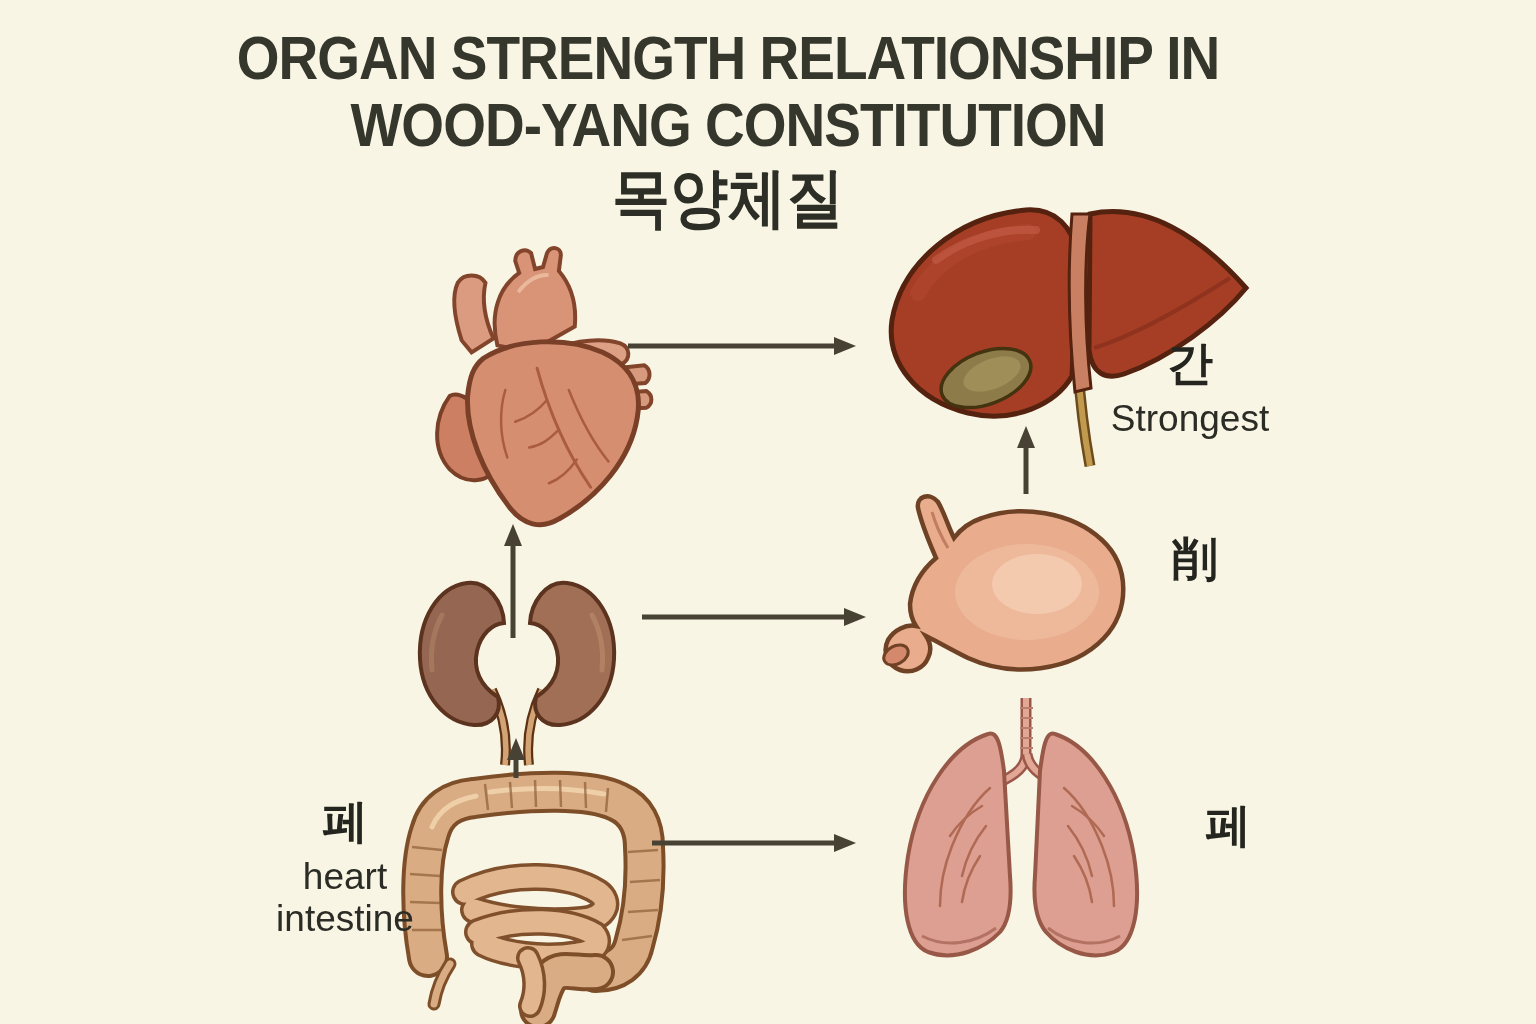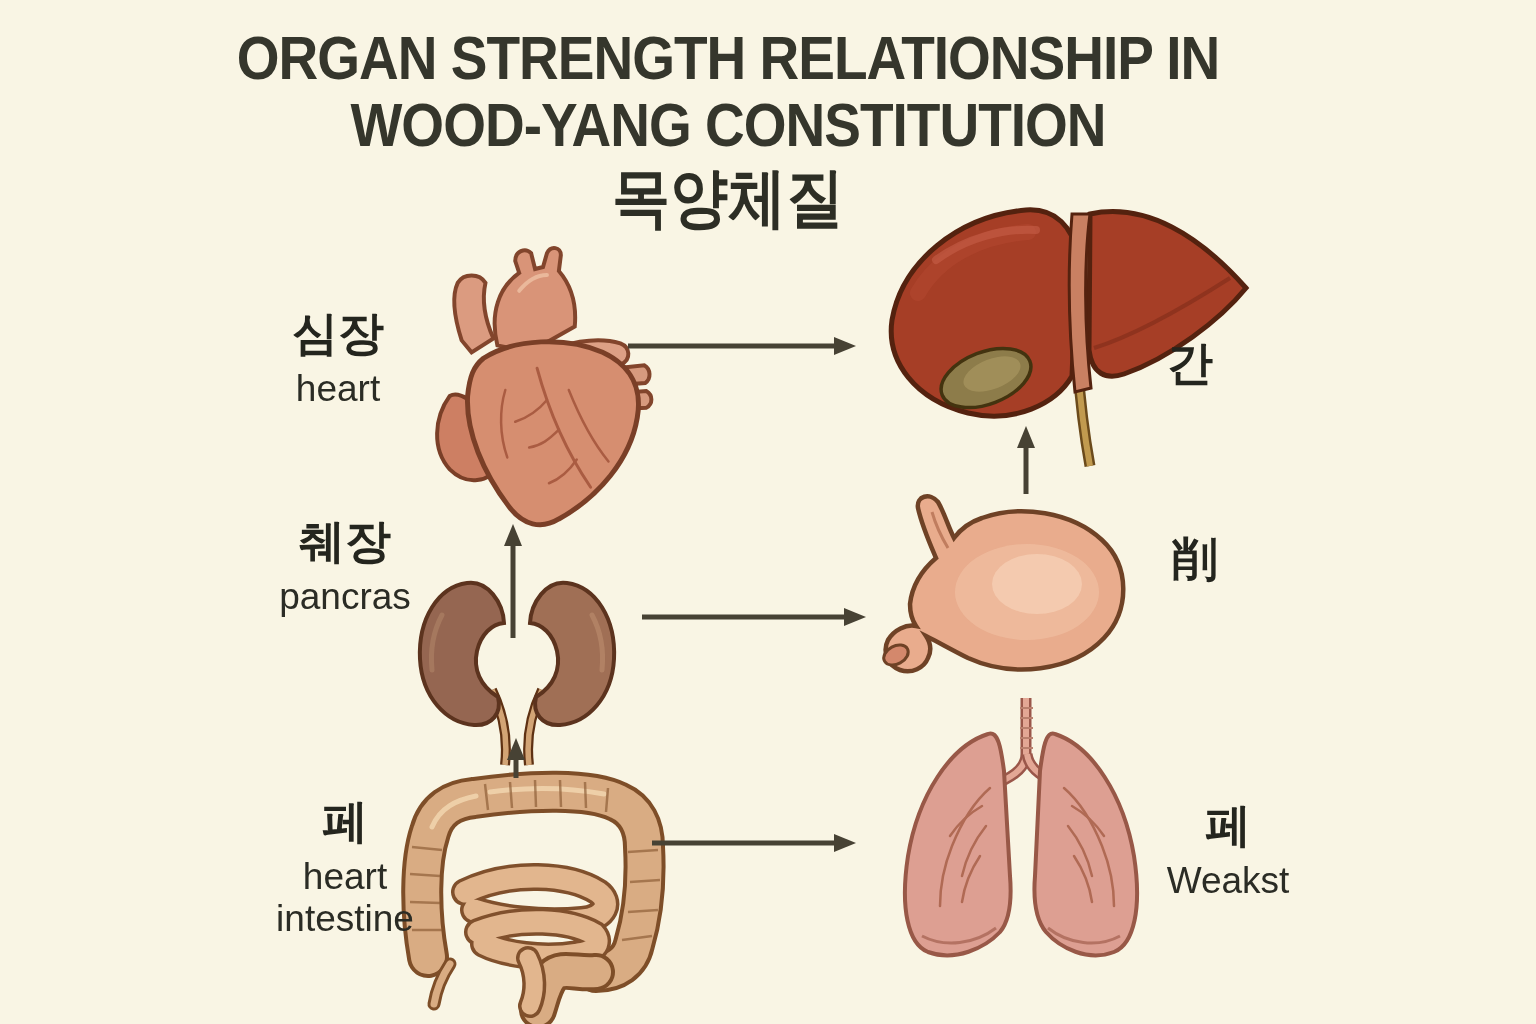--- a/index.html
+++ b/index.html
@@ -175,41 +175,33 @@
     <g stroke="#474234" stroke-width="5" fill="none">
       <path d="M628,346 L834,346" marker-end="url(#ah)"></path>
       <path d="M642,617 L844,617" marker-end="url(#ah)"></path>
       <path d="M652,843 L834,843" marker-end="url(#ah)"></path>
       <path d="M513,638 L513,546" marker-end="url(#ah)"></path>
       <path d="M516,778 L516,760" marker-end="url(#ah)"></path>
       <path d="M1026,494 L1026,448" marker-end="url(#ah)"></path>
     </g>
   </svg>
 
-  <div class="org-label" style="left:238px;top:308px;width:200px;">
-    <div class="kor">심장</div>
-    <div class="eng">heart</div>
-  </div>
-
-  <div class="org-label" style="left:245px;top:516px;width:200px;">
-    <div class="kor">췌장</div>
-    <div class="eng">pancras</div>
-  </div>
+
 
   <div class="org-label" style="left:235px;top:796px;width:220px;">
     <div class="kor">페</div>
     <div class="eng">heart intestine</div>
   </div>
 
   <div class="org-label" style="left:1090px;top:338px;width:200px;">
     <div class="kor">간</div>
+    <div class="eng">Strongest</div>
   </div>
 
   <div class="org-label" style="left:1095px;top:534px;width:200px;">
     <div class="kor">削</div>
   </div>
 
   <div class="org-label" style="left:1118px;top:800px;width:220px;">
     <div class="kor">페</div>
-    <div class="eng">Weakst</div>
   </div>
 
 </div>
 
 </body></html>

